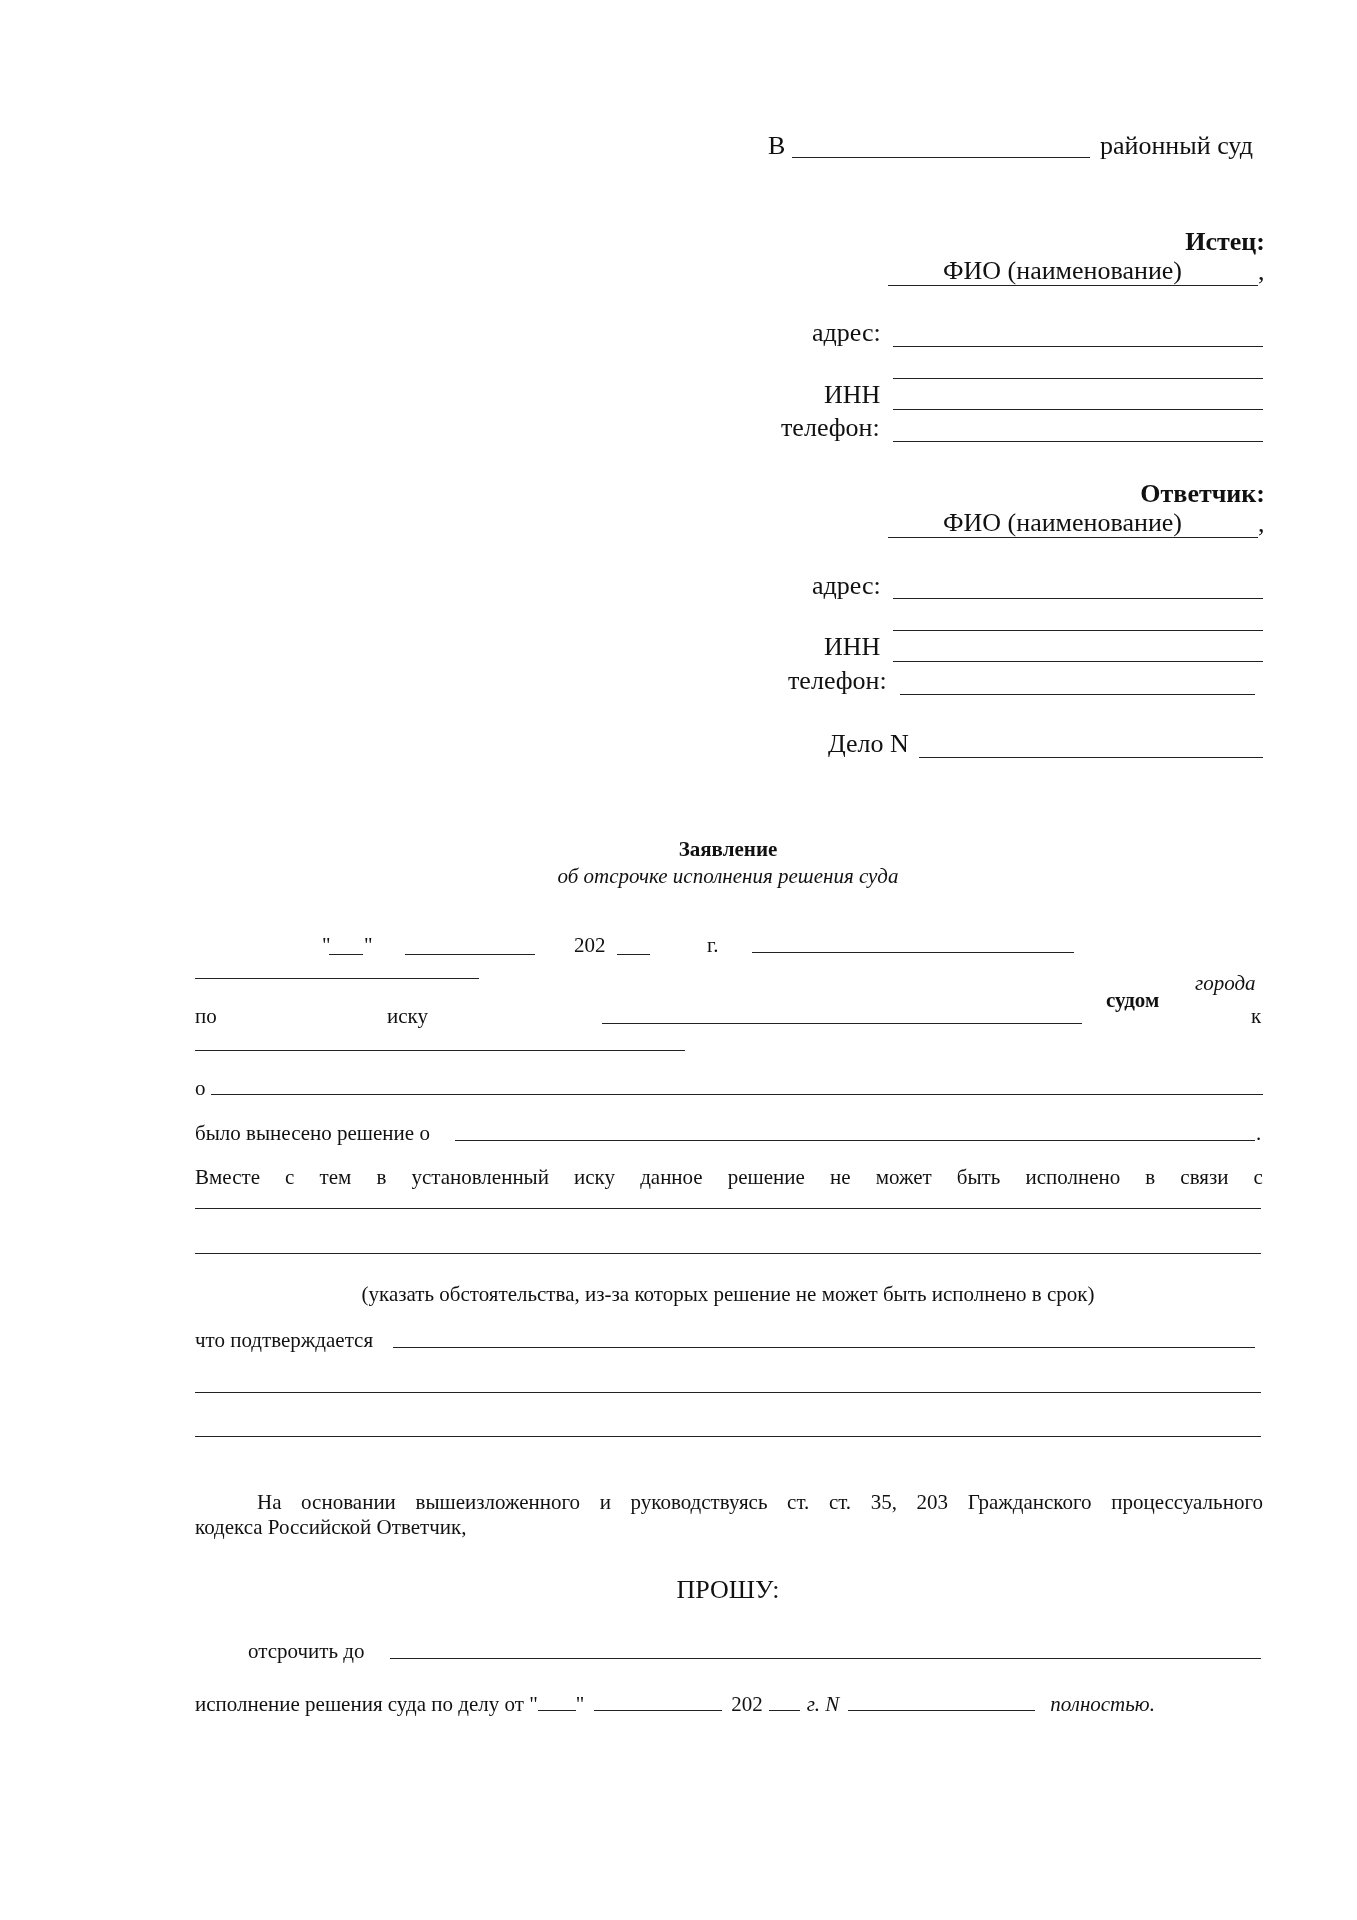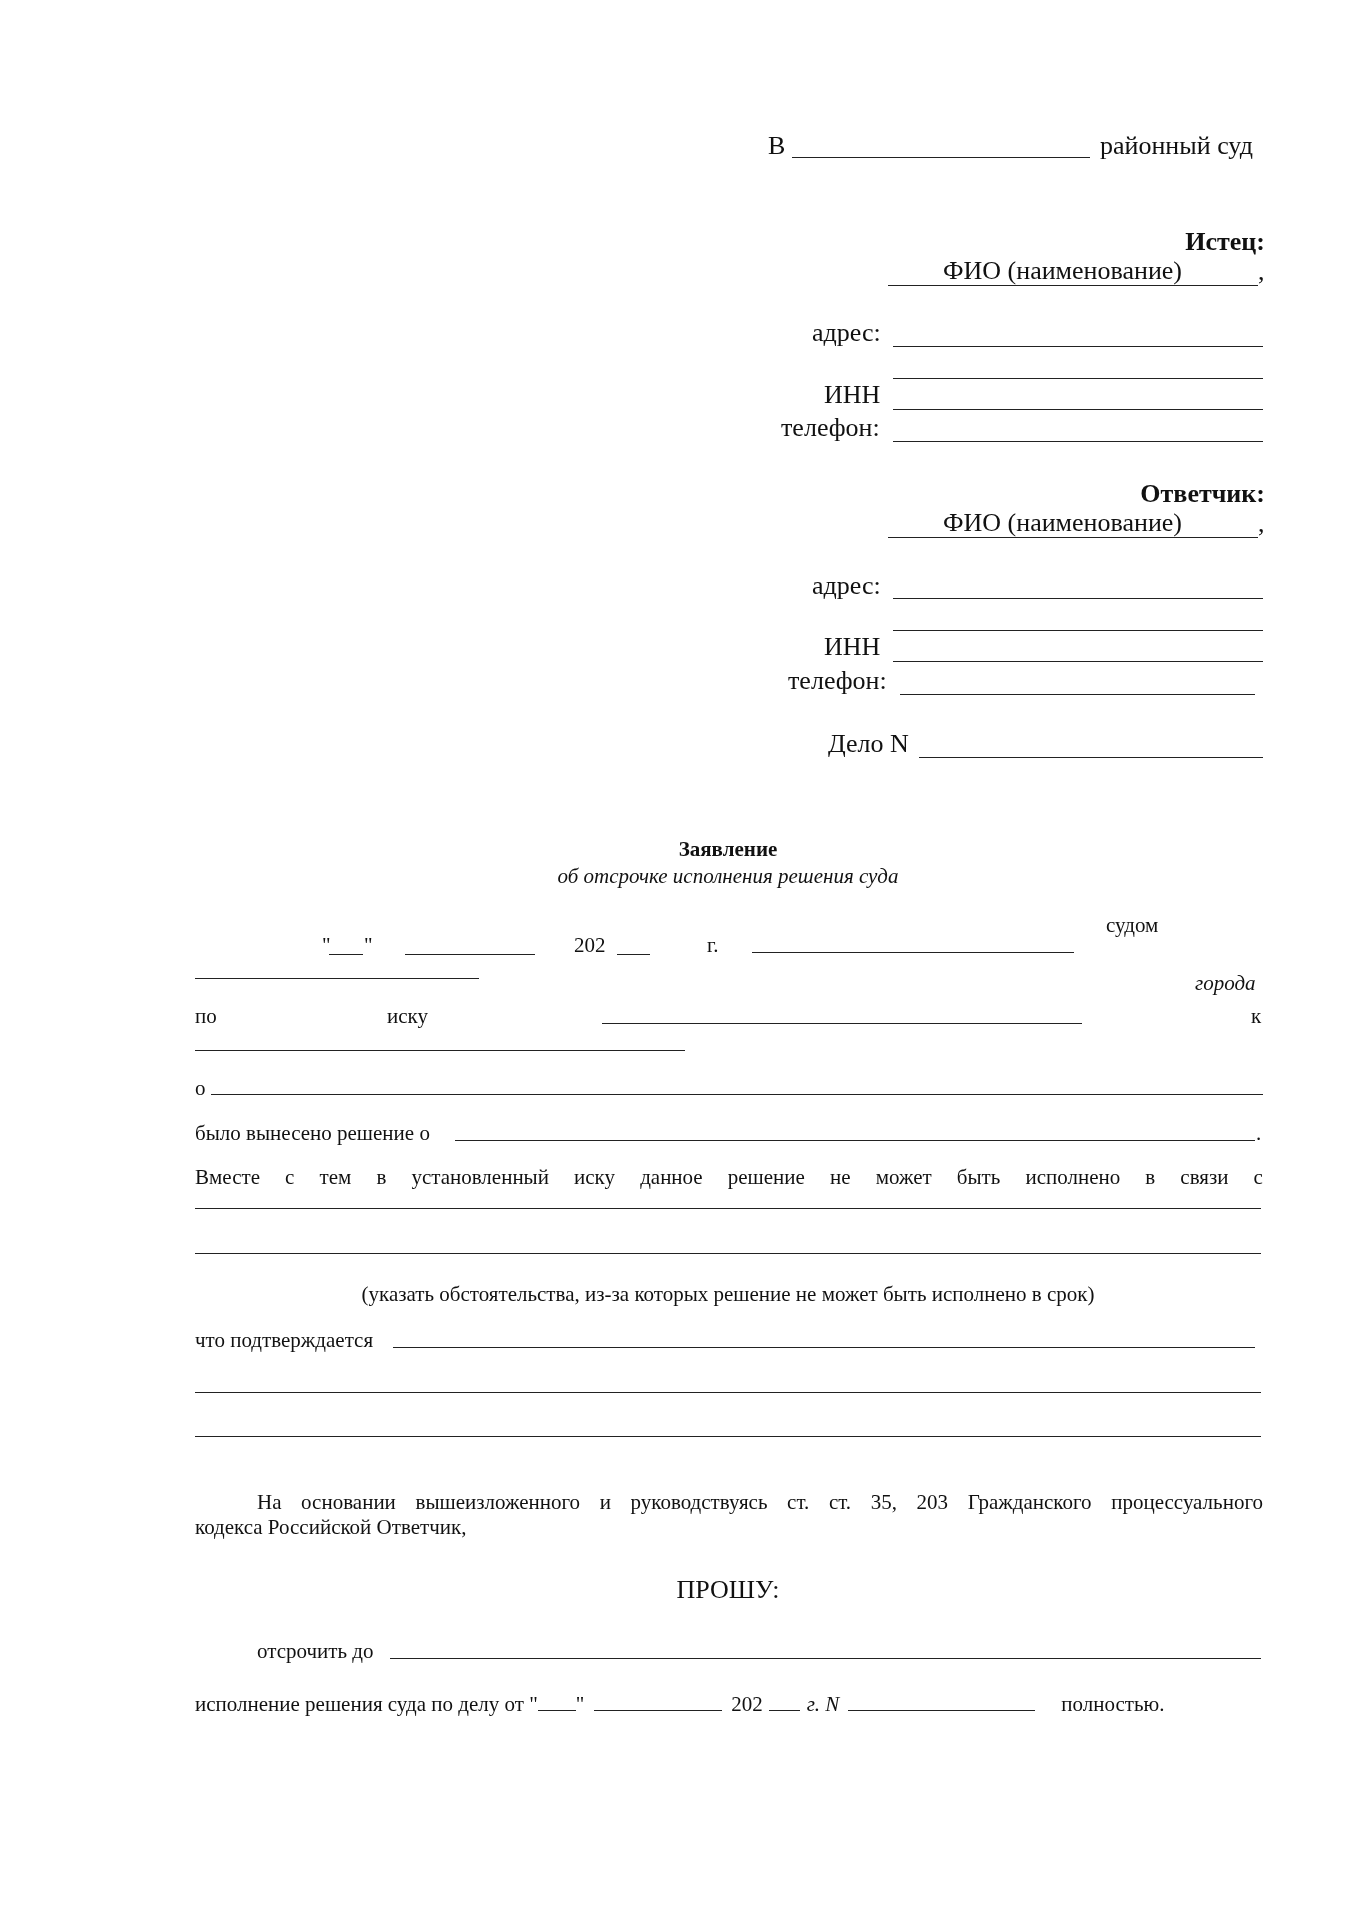--- a/index.html
+++ b/index.html
@@ -70,21 +70,21 @@
 <div>
 
   <span class="abs t21" style="left:322px; top:932px;">"</span>
   <div class="line field" style="left:329px; top:954px; width:34px;"></div>
   <span class="abs t21" style="left:364px; top:932px;">"</span>
   <div class="line field" style="left:405px; top:954px; width:130px;"></div>
   <span class="abs t21" style="left:574px; top:932px;">202</span>
   <div class="line field" style="left:617px; top:954px; width:33px;"></div>
   <span class="abs t21" style="left:707px; top:932px;">г.</span>
   <div class="line field" style="left:752px; top:952px; width:322px;"></div>
-  <span class="abs t21" style="left:1106px; top:912px;">судом</span>
+  <span class="abs t21" style="left:1106px; top:987px;font-weight:bold;">судом</span>
   <span class="abs t21" style="left:1195px; top:970px;font-style:italic;">города</span>
   <div class="line field" style="left:195px; top:978px; width:284px;"></div>
 
   <span class="abs t21" style="left:195px; top:1003px;">по</span>
   <span class="abs t21" style="left:387px; top:1003px;">иску</span>
   <div class="line field" style="left:602px; top:1023px; width:480px;"></div>
   <span class="abs t21" style="left:1251px; top:1003px;">к</span>
   <div class="line field" style="left:195px; top:1050px; width:490px;"></div>
 
   <span class="abs t21" style="left:195px; top:1075px;">о</span>
@@ -121,27 +121,27 @@
   <div class="line field" style="left:195px; top:1392px; width:1066px;"></div>
   <div class="line field" style="left:195px; top:1436px; width:1066px;"></div>
 
   <div class="abs t21" style="left:195px; top:1489px; width:1068px; text-align:justify; text-align-last:justify; text-indent:62px;">На основании вышеизложенного и руководствуясь ст. ст. 35, 203 Гражданского процессуального</div>
   <div class="abs t21" style="left:195px; top:1514px;">кодекса Российской Ответчик,</div>
 </div>
 
 <div>
   <div class="abs t26" style="left:0; width:1456px; text-align:center; top:1575px;">ПРОШУ:</div>
 
-  <span class="abs t21" style="left:257px; top:1638px;">отсрочить до</span>
+  <span class="abs t21" style="left:248px; top:1638px;">отсрочить до</span>
   <div class="line field" style="left:390px; top:1658px; width:871px;"></div>
 
   <div class="abs t21" style="left:195px; top:1691px; display:flex; align-items:baseline;">
     <span>исполнение решения суда по делу от "</span>
     <span class="field" style="display:inline-block; width:38px; border-bottom:1.6px solid #222; height:18px;"></span>
     <span>"</span>
     <span class="field" style="display:inline-block; width:128px; margin-left:10px; border-bottom:1.6px solid #222; height:18px;"></span>
     <span style="margin-left:9px;">202</span>
     <span class="field" style="display:inline-block; width:31px; margin-left:6px; border-bottom:1.6px solid #222; height:18px;"></span>
     <span style="margin-left:7px;font-style:italic;">г. N</span>
     <span class="field" style="display:inline-block; width:187px; margin-left:9px; border-bottom:1.6px solid #222; height:18px;"></span>
-    <span style="margin-left:26px;">полностью.</span>
+    <span style="margin-left:15px;font-style:italic;">полностью.</span>
   </div>
 </div>
 
 </body></html>

